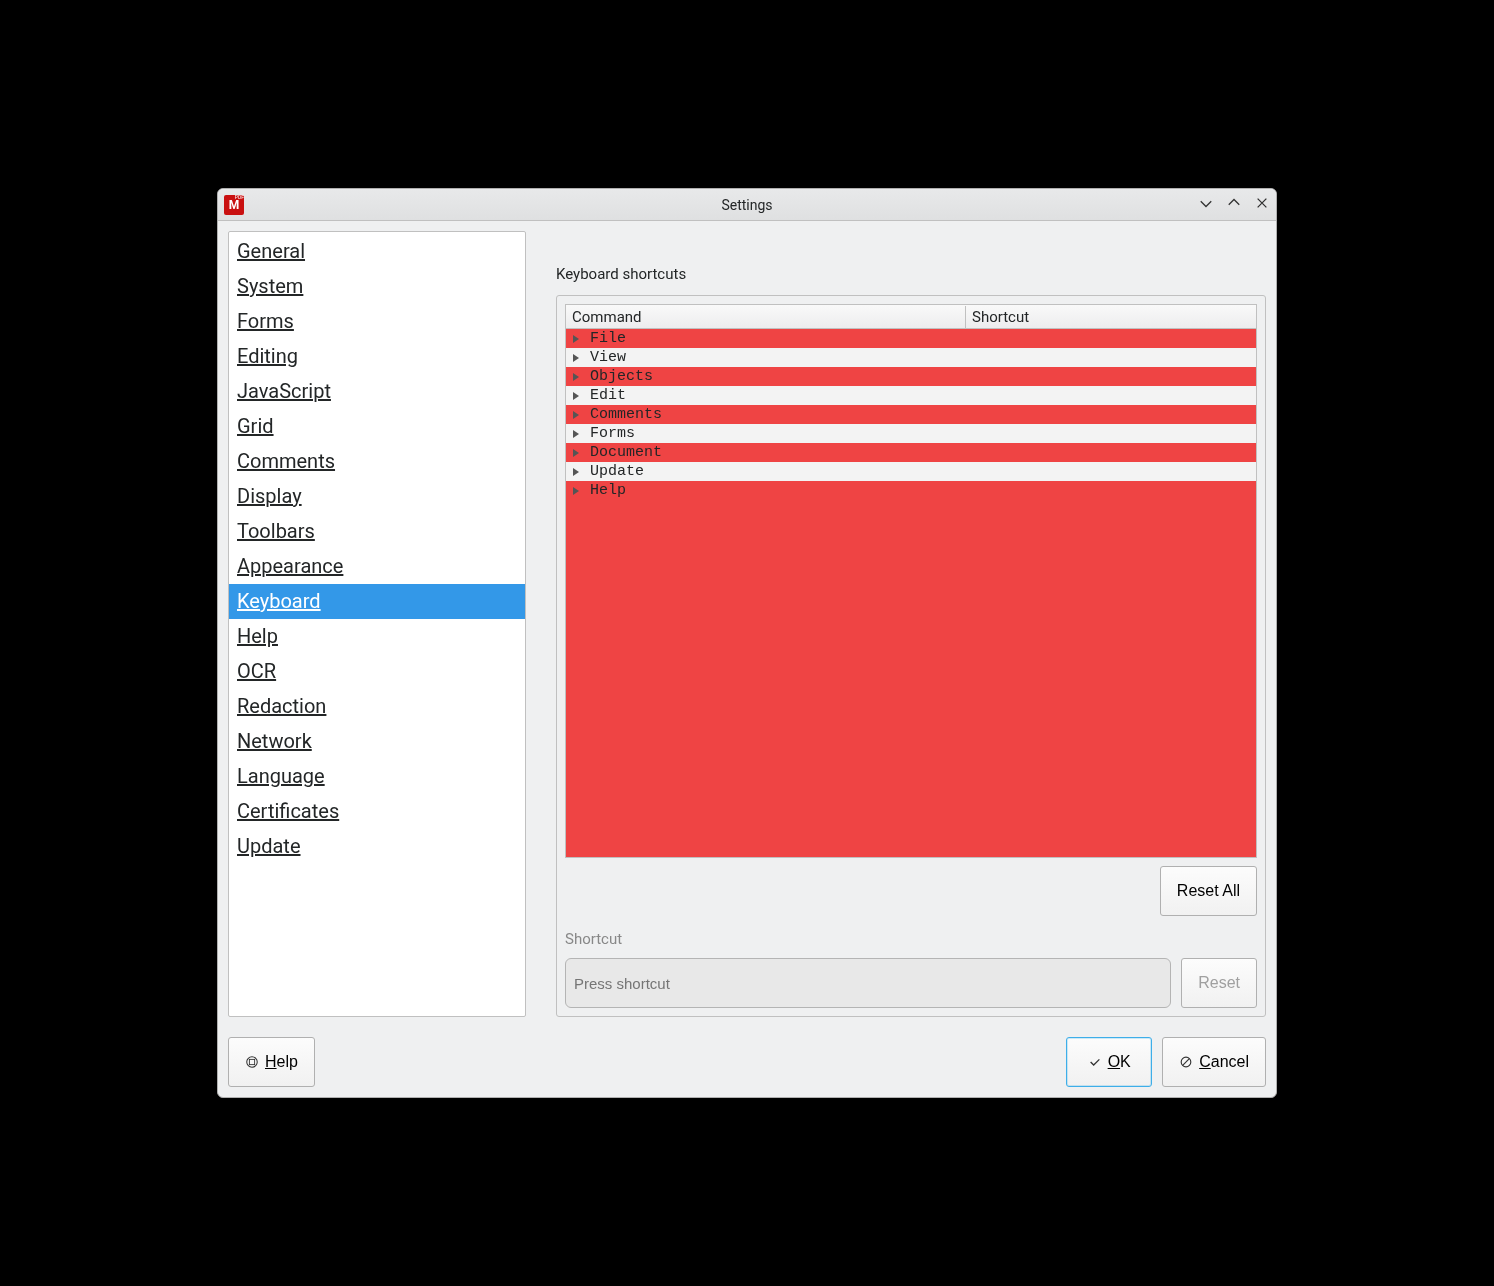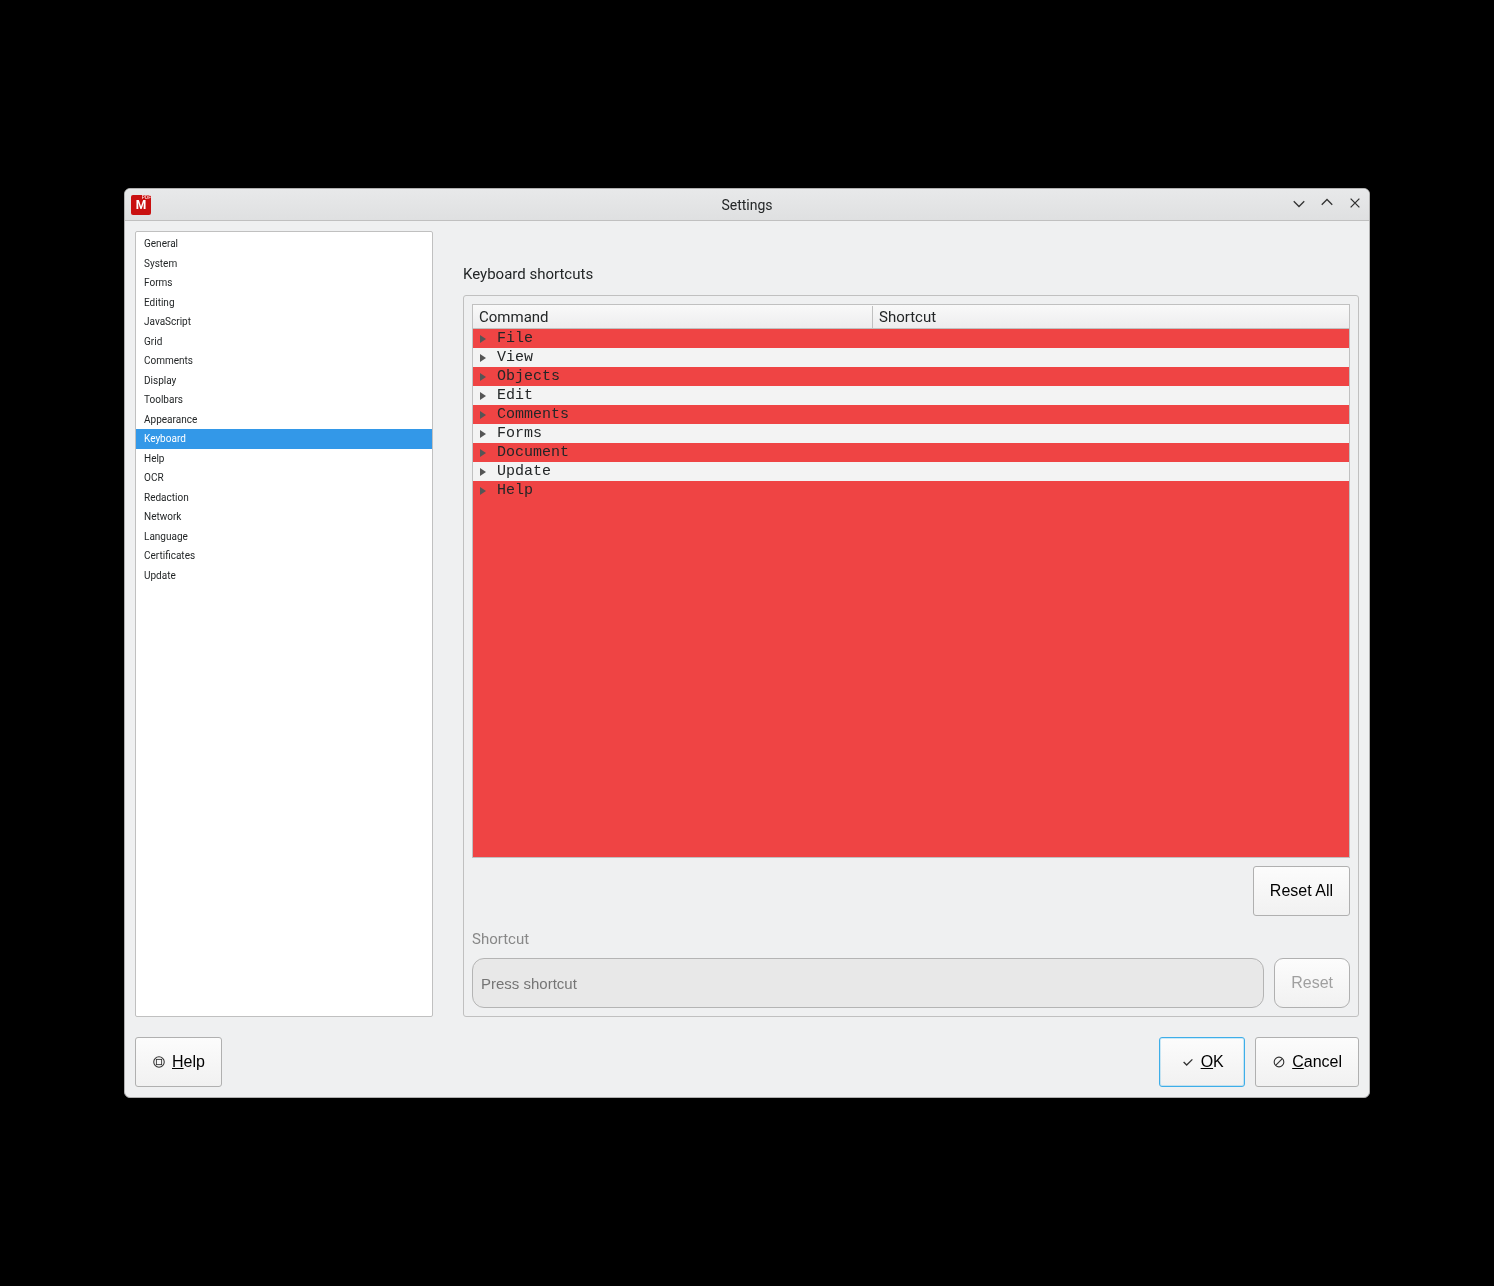--- a/index.html
+++ b/index.html
@@ -8,21 +8,21 @@
       font-family: -apple-system, BlinkMacSystemFont, "Segoe UI", Roboto, sans-serif;
       font-size: 14px;
       width: 1494px;
       height: 1286px;
       display: flex;
       align-items: center;
       justify-content: center;
       color: #232627;
     }
     .window {
-      width: 1246px;
+      width: 1060px;
       height: 910px;
       background: #eff0f1;
       border: 1px solid #b0b0b0;
       border-radius: 6px;
       display: flex;
       flex-direction: column;
       overflow: hidden;
     }
     .titlebar {
       height: 32px;
@@ -81,22 +81,23 @@
       width: 298px;
       background: #fff;
       border: 1px solid #c0c0c0;
       border-radius: 2px;
       overflow-y: auto;
       padding-top: 2px;
     }
     .sidebar-item {
       padding: 2px 8px;
       cursor: pointer;
-      font-size: 10px;
+      font-size: 20px;
       line-height: 1.55;
+      text-decoration: underline;
     }
     .sidebar-item.selected {
       background: #3398e8;
       color: #fff;
     }
     .main {
       flex: 1;
       display: flex;
       flex-direction: column;
     }
@@ -166,21 +167,20 @@
       padding: 15px 16px;
       font-size: 16px;
       cursor: pointer;
       display: inline-flex;
       align-items: center;
       gap: 6px;
     }
     .btn:disabled {
       color: #a0a0a0;
       cursor: default;
-      border-radius: 9px;
     }
     .btn-primary {
       border: 1px solid #3daee9;
       box-shadow: 0 0 0 1px rgba(61,174,233,0.25) inset;
     }
     .shortcut-section {
       margin-top: 14px;
     }
     .shortcut-label {
       color: #888;
@@ -188,21 +188,21 @@
       margin-bottom: 10px;
     }
     .shortcut-row {
       display: flex;
       gap: 10px;
     }
     .shortcut-input {
       flex: 1;
       background: #e8e8e8;
       border: 1px solid #b4b4b4;
-      border-radius: 12px;
+      border-radius: 6px;
       padding: 6px 8px;
       font-size: 15px;
       color: #888;
     }
     .footer {
       padding: 10px;
       display: flex;
       align-items: center;
     }
     .footer .spacer { flex: 1; }

